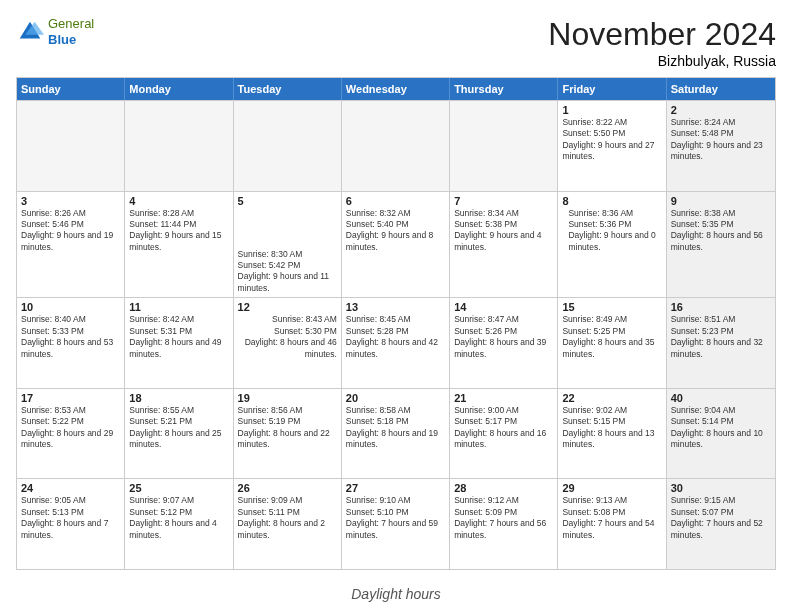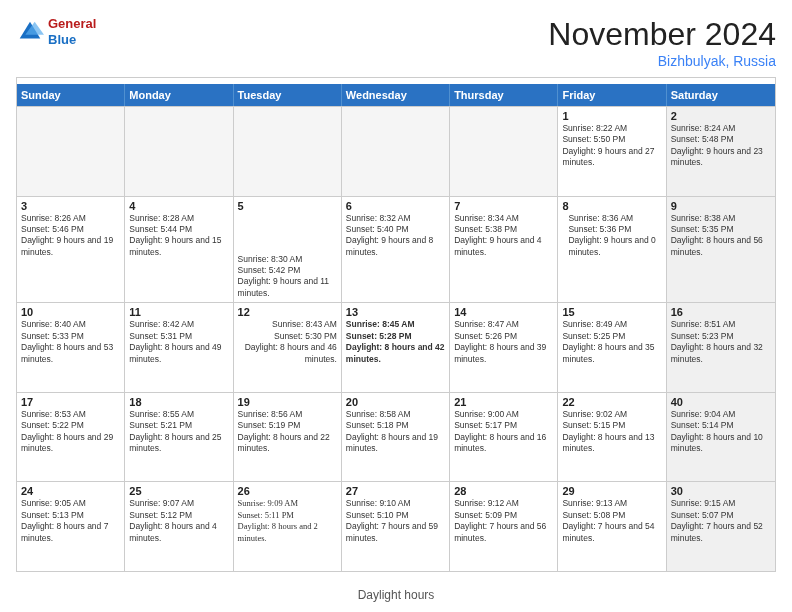--- a/index.html
+++ b/index.html
@@ -35,33 +35,32 @@
     .title-block {
       text-align: right;
     }
     .month-title {
       font-size: 32px;
       font-weight: normal;
       color: #222;
     }
     .subtitle {
       font-size: 14px;
-      color: #3b82f6;
+      color: #000000;
     }
     .calendar {
       flex: 1;
       display: flex;
       flex-direction: column;
       border: 1px solid #ccc;
     }
     .cal-header-row {
       display: grid;
       grid-template-columns: repeat(7, 1fr);
       background: #2a72c3;
-      margin-top: 6px;
     }
     .cal-header-cell {
       color: #fff;
       font-size: 11px;
       font-weight: bold;
       padding: 5px 4px;
       text-align: left;
       border-right: 1px solid #5090d0;
     }
     .cal-header-cell:last-child { border-right: none; }
@@ -92,38 +91,39 @@
       font-weight: bold;
       color: #222;
       margin-bottom: 1px;
     }
     .cell-text {
       font-size: 8.5px;
       color: #333;
       line-height: 1.35;
     }
     .footer-note {
-      font-size: 12px;
+      font-size: 14px;
       color: #555;
       text-align: center;
       margin-top: 16px;
+      font-style: italic;
     }
   </style>
 </head>
 <body>
 
 <div class="page">
   <div class="header">
     <div class="logo">
       <svg class="logo-icon" viewBox="0 0 30 30">
         <polygon points="15,4 26,22 4,22" fill="#1a6fc4"></polygon>
         <polygon points="20,4 30,18 10,18" fill="#5aacee" opacity="0.7"></polygon>
       </svg>
       <div>
-        <div style="font-size:13px;font-weight:bold;color:#b91c1c;line-height:1.2">General</div>
+        <div style="font-size:13px;font-weight:normal;color:#4d7c0f;line-height:1.2">General</div>
         <div style="font-size:13px;font-weight:bold;color:#1a6fc4;line-height:1.2">Blue</div>
       </div>
     </div>
     <div class="title-block">
       <div class="month-title">November 2024</div>
       <div class="subtitle">Bizhbulyak, Russia</div>
     </div>
   </div>
 
   <div class="calendar">
@@ -159,21 +159,21 @@
         <div class="cal-row">
           <div class="cal-cell">
             <div class="day-num">3</div>
             <div class="cell-text" style="white-space: pre-line;">Sunrise: 8:26 AM
 Sunset: 5:46 PM
 Daylight: 9 hours and 19 minutes.</div>
           </div>
           <div class="cal-cell">
             <div class="day-num">4</div>
             <div class="cell-text" style="white-space: pre-line;">Sunrise: 8:28 AM
-Sunset: 5:44 PM
+Sunset: 11:44 PM
 Daylight: 9 hours and 15 minutes.</div>
           </div>
           <div class="cal-cell">
             <div class="day-num">5</div>
             <div class="cell-text" style="white-space: pre-line; margin-top: 42px;">Sunrise: 8:30 AM
 Sunset: 5:42 PM
 Daylight: 9 hours and 11 minutes.</div>
           </div>
           <div class="cal-cell">
             <div class="day-num">6</div>
@@ -214,21 +214,21 @@
 Daylight: 8 hours and 49 minutes.</div>
           </div>
           <div class="cal-cell">
             <div class="day-num">12</div>
             <div class="cell-text" style="white-space: pre-line; text-align: right;">Sunrise: 8:43 AM
 Sunset: 5:30 PM
 Daylight: 8 hours and 46 minutes.</div>
           </div>
           <div class="cal-cell">
             <div class="day-num">13</div>
-            <div class="cell-text" style="white-space: pre-line; font-weight: bold;">Sunrise: 8:45 AM
+            <div class="cell-text" style="white-space: pre-line;">Sunrise: 8:45 AM
 Sunset: 5:28 PM
 Daylight: 8 hours and 42 minutes.</div>
           </div>
           <div class="cal-cell">
             <div class="day-num">14</div>
             <div class="cell-text" style="white-space: pre-line;">Sunrise: 8:47 AM
 Sunset: 5:26 PM
 Daylight: 8 hours and 39 minutes.</div>
           </div>
           <div class="cal-cell">
@@ -296,21 +296,21 @@
 Daylight: 8 hours and 7 minutes.</div>
           </div>
           <div class="cal-cell">
             <div class="day-num">25</div>
             <div class="cell-text" style="white-space: pre-line;">Sunrise: 9:07 AM
 Sunset: 5:12 PM
 Daylight: 8 hours and 4 minutes.</div>
           </div>
           <div class="cal-cell">
             <div class="day-num">26</div>
-            <div class="cell-text" style="white-space: pre-line; font-family: Liberation Serif, serif;">Sunrise: 9:09 AM
+            <div class="cell-text" style="white-space: pre-line;">Sunrise: 9:09 AM
 Sunset: 5:11 PM
 Daylight: 8 hours and 2 minutes.</div>
           </div>
           <div class="cal-cell">
             <div class="day-num">27</div>
             <div class="cell-text" style="white-space: pre-line;">Sunrise: 9:10 AM
 Sunset: 5:10 PM
 Daylight: 7 hours and 59 minutes.</div>
           </div>
           <div class="cal-cell">

